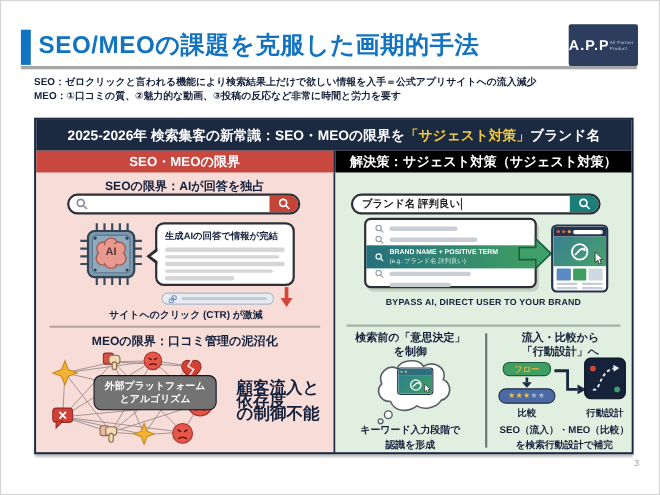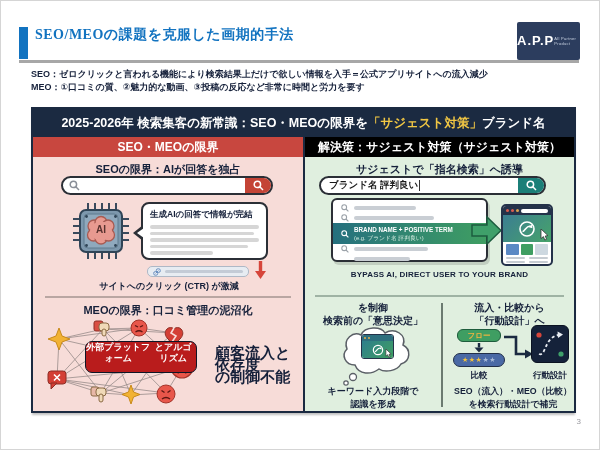--- a/index.html
+++ b/index.html
@@ -1,21 +1,21 @@
 <!DOCTYPE html>
 <html><head>
 <meta charset="utf-8">
 <style>
   * { margin:0; padding:0; box-sizing:border-box; }
   body { background:#fff; font-family:"Liberation Sans","DejaVu Sans",sans-serif; }
   .slide { position:relative; width:600px; height:450px; background:#ffffff; border:1px solid #d5d5d5; overflow:hidden; }
 
   
   .accent-bar { position:absolute; left:18px; top:26px; width:9px; height:32px; background:#1273c0; }
-  .page-title { position:absolute; left:34px; top:25px; font-size:14px; font-weight:bold; color:#1273c0; letter-spacing:.5px;font-family:Liberation Serif, serif; }
+  .page-title { position:absolute; left:34px; top:25px; font-size:22px; font-weight:bold; color:#1273c0; letter-spacing:.5px; }
   .logo { position:absolute; left:516px; top:21px; width:63px; height:38px; background:#2c3d5e; border-radius:2px;
           display:flex; flex-direction:row; align-items:center; justify-content:center; }
   .logo-main { color:#fff; font-size:13px; font-weight:bold; letter-spacing:1px; line-height:14px; }
   .logo-sub { color:#c9d3e2; font-size:4px; letter-spacing:.3px; }
   .title-underline { position:absolute; left:18px; top:59px; width:560px; height:3px; background:#a7a7a7; }
   .intro { position:absolute; left:30px; top:67px; width:560px; font-size:9px; font-weight:bold; color:#15203a; line-height:13px; }
 
   
   .main-box { position:absolute; left:30px; top:106px; width:545px; height:306px; border:2px solid #1b2a41; background:#fff;
               box-shadow:0 3px 2px -1px rgba(0,0,0,.25); }
@@ -53,22 +53,22 @@
   .link-pill { position:absolute; left:114px; top:109px; width:102px; height:11px; background:#e7ecf2; border:1px solid #aeb8c6; border-radius:5px;
                display:flex; align-items:center; gap:4px; padding:0 5px; }
   .link-line { flex:1; height:3px; background:#c3cbd6; border-radius:2px; }
   .ctr-arrow { position:absolute; left:222px; top:104px; }
   .ctr-caption { position:absolute; left:30px; top:123px; width:212px; text-align:center; font-size:9px; font-weight:bold; color:#15203a; }
   .left-divider { position:absolute; left:12px; top:139px; width:246px; height:2px; background:#b9a6a2; }
 
   
   .meo-heading { top:146px; }
   .network { position:absolute; left:6px; top:160px; }
-  .platform-pill { position:absolute; left:52px; top:184px; width:112px; height:32px; background:#b91c1c; border:1px solid #0e1626; border-radius:7px;
-                   color:#fff; font-size:9px; font-weight:bold; text-align:center; line-height:11px; display:flex; flex-direction:row; justify-content:center; }
+  .platform-pill { position:absolute; left:52px; top:184px; width:112px; height:32px; background:#737373; border:1px solid #0e1626; border-radius:7px;
+                   color:#fff; font-size:9px; font-weight:bold; text-align:center; line-height:11px; display:flex; flex-direction:column; justify-content:center; }
   .meo-note { position:absolute; left:182px; top:190px; width:88px; text-align:left; font-size:15px; font-weight:bold; color:#15203a; line-height:12px; }
 
   
   .sb-right { left:14px; top:19px; width:227px; height:19px; }
   .sb-value { margin-left:8px; font-size:9.5px; font-weight:bold; color:#1a1a1a; white-space:nowrap; }
   .caret { width:1px; height:11px; background:#333; margin-left:1px; }
 
   .dropdown { position:absolute; left:26px; top:41px; width:157px; height:64px; background:#fff; border:2px solid #2b2f36; border-radius:6px;
               box-shadow:2px 3px 0 rgba(60,60,60,.18); padding:3px 0; }
   .dd-row { display:flex; align-items:center; gap:5px; padding:0 8px; height:10px; }
@@ -309,21 +309,20 @@
         </div>
         <div class="meo-note">
           <div>顧客流入と依存度</div>
           <div>の制御不能</div>
         </div>
       </div>
 
       <div class="col-div"></div>
 
       <div class="col-right">
-        <div class="sec-heading" style="top:5px;">サジェストで「指名検索」へ誘導</div>
 
         <div class="search-bar sb-right">
           <span class="sb-value">ブランド名 評判良い</span>
           <span class="caret"></span>
           <div class="sb-btn teal">
             <svg width="11" height="11" viewBox="0 0 11 11">
                 <circle cx="4.4" cy="4.4" r="3.2" fill="none" stroke="#fff" stroke-width="1.5"></circle>
                 <line x1="6.8" y1="6.8" x2="10" y2="10" stroke="#fff" stroke-width="1.5"></line>
               </svg>
           </div>
@@ -405,22 +404,22 @@
               </div>
           </div>
         </div>
 
         <div class="bypass-caption">BYPASS AI, DIRECT USER TO YOUR BRAND</div>
 
         <div class="right-divider"></div>
         <div class="sub-divider"></div>
 
         <div class="sub-heading" style="left:0;width:136px;top:144px;">
+          <div>検索前の「意思決定」</div>
           <div>を制御</div>
-          <div>検索前の「意思決定」</div>
         </div>
         <div class="cloud-wrap">
           <svg width="76" height="62" viewBox="0 0 76 62">
             <path d="M16,40 C6,40 2,30 8,24 C4,14 14,6 22,10 C26,1 42,1 46,8 C56,2 68,10 64,20 C72,24 72,36 62,39 C58,46 46,48 40,44 C32,50 20,50 16,40 Z" fill="#fff" stroke="#5a5f66" stroke-width="1.5"></path>
             <circle cx="14" cy="52" r="3.5" fill="#fff" stroke="#5a5f66" stroke-width="1.3"></circle>
             <circle cx="7" cy="58" r="2.2" fill="#fff" stroke="#5a5f66" stroke-width="1.2"></circle>
           </svg>
           <div class="mini-browser">
             <div class="mb-head">
                 <span class="mb-dot"></span>

